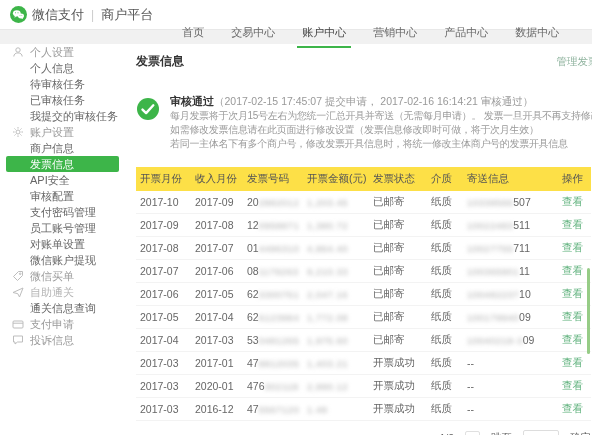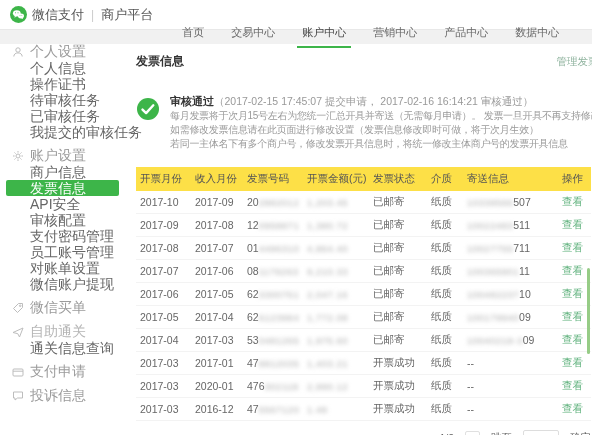--- a/index.html
+++ b/index.html
@@ -19,22 +19,22 @@
   nav{display:flex;margin-left:26px;gap:21px;font-size:11px;color:#666;height:30px;align-items:center;}
   .nav-item{position:relative;height:30px;display:flex;align-items:center;padding:0 3px;cursor:pointer;margin-top:36px;}
   .nav-item.active{color:#444;}
   .nav-item.active::after{content:"";position:absolute;bottom:0;left:-2px;right:-2px;height:2px;background:var(--green);}
 
   .band{height:14px;background:#f1f1f1;}
 
   .layout{display:flex;align-items:flex-start;}
 
   
-  aside{width:122px;font-size:14px;color:#666;flex:none;}
-  .side-section{margin-top:8px;}
+  aside{width:122px;font-size:11px;color:#666;flex:none;}
+  .side-section{}
   .side-section:first-child{margin-top:0;}
   .section-head{display:flex;align-items:center;gap:6px;color:#9b9b9b;padding:2px 0 2px 12px;height:16px;}
   .section-head.dim{color:#b5b5b5;}
   .side-ic{width:12px;height:12px;stroke:#bdbdbd;fill:none;stroke-width:1;flex:none;}
   .side-item{padding:2px 0 2px 30px;height:16px;line-height:12px;cursor:pointer;white-space:nowrap;}
   .side-item.active{background:var(--green);color:#fff;margin:0 3px 0 6px;padding-left:24px;border-radius:2px;}
 
   
   main{flex:1;padding:9px 10px 0 14px;}
   .title-row{display:flex;justify-content:space-between;align-items:center;}
@@ -101,21 +101,20 @@
     <aside>
         <div class="side-section">
           <div class="section-head">
             <svg class="side-ic" viewBox="0 0 12 12">
               <circle cx="6" cy="4" r="2.2"></circle>
               <path d="M1.8 10.5c0-2.3 1.9-3.6 4.2-3.6s4.2 1.3 4.2 3.6"></path>
             </svg>
             <span>个人设置</span>
           </div>
           <div class="side-item">个人信息</div>
-          <div class="side-item">操作证书</div>
           <div class="side-item">待审核任务</div>
           <div class="side-item">已审核任务</div>
           <div class="side-item">我提交的审核任务</div>
         </div>
         <div class="side-section">
           <div class="section-head">
             <svg class="side-ic" viewBox="0 0 12 12">
               <circle cx="6" cy="6" r="2"></circle>
               <path d="M6 1v1.6M6 9.4V11M1 6h1.6M9.4 6H11M2.5 2.5l1.1 1.1M8.4 8.4l1.1 1.1M9.5 2.5L8.4 3.6M3.6 8.4L2.5 9.5"></path>
             </svg>

